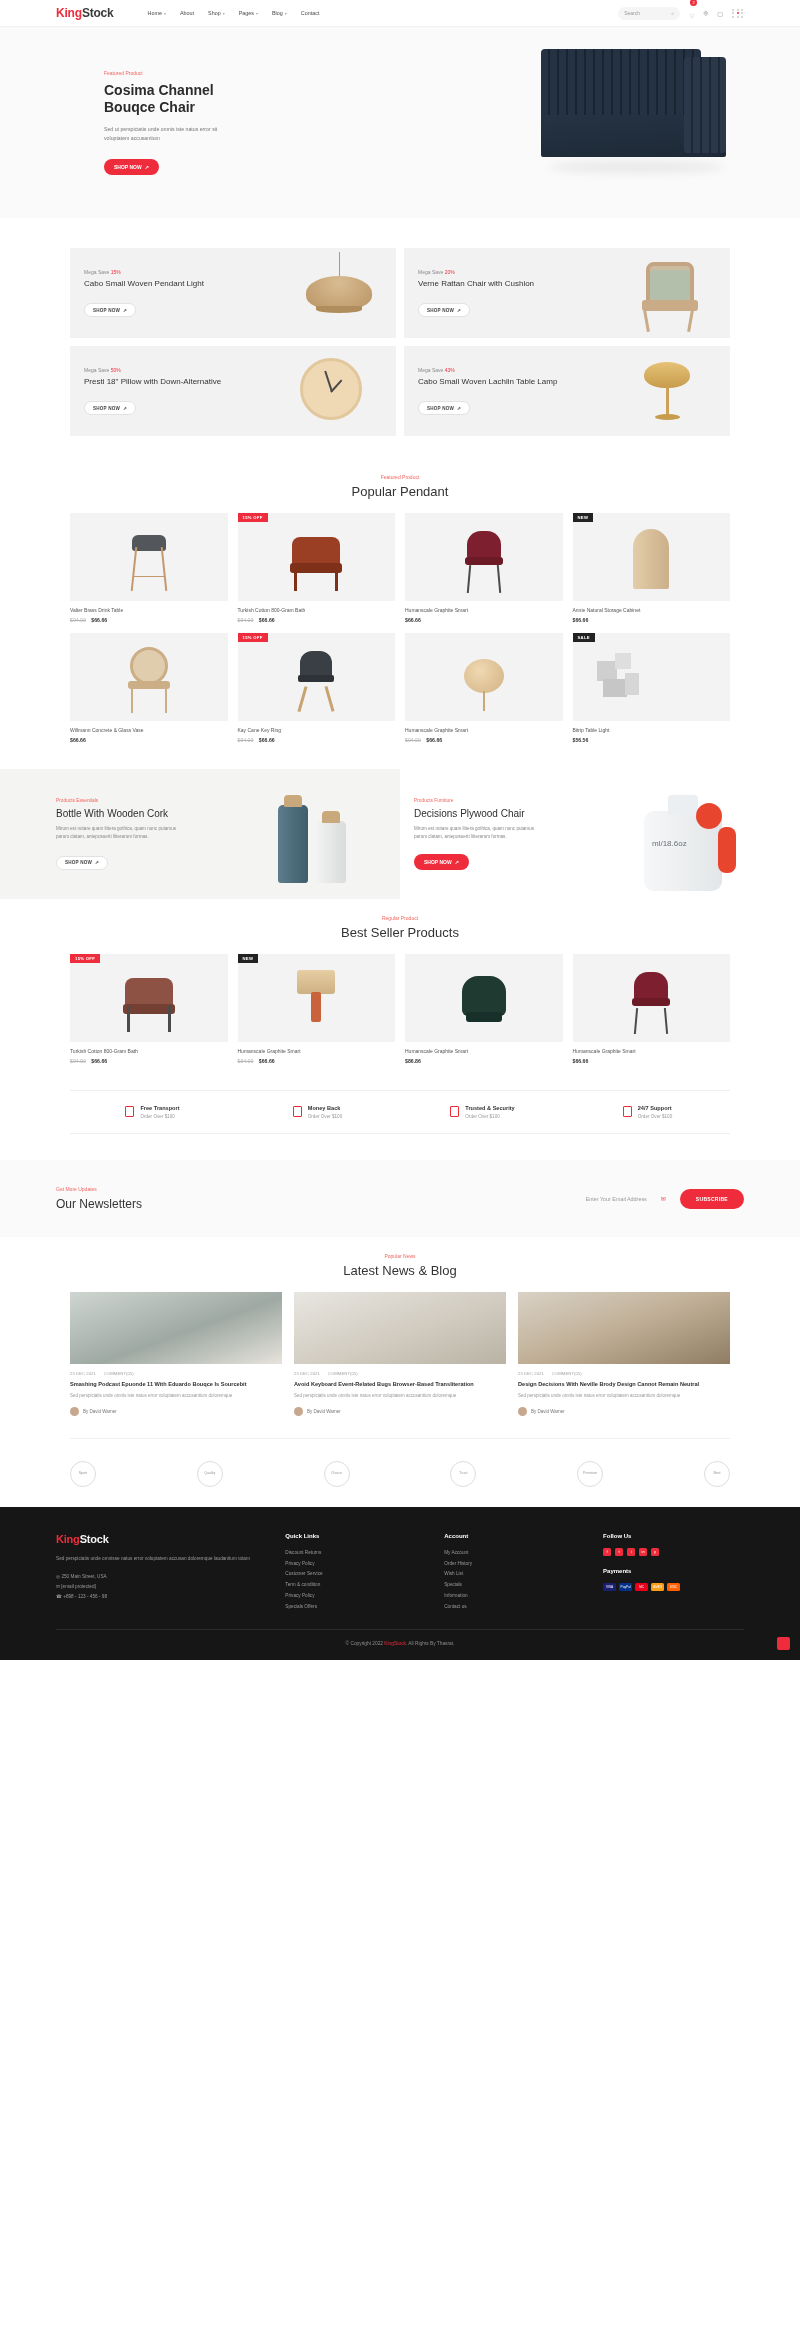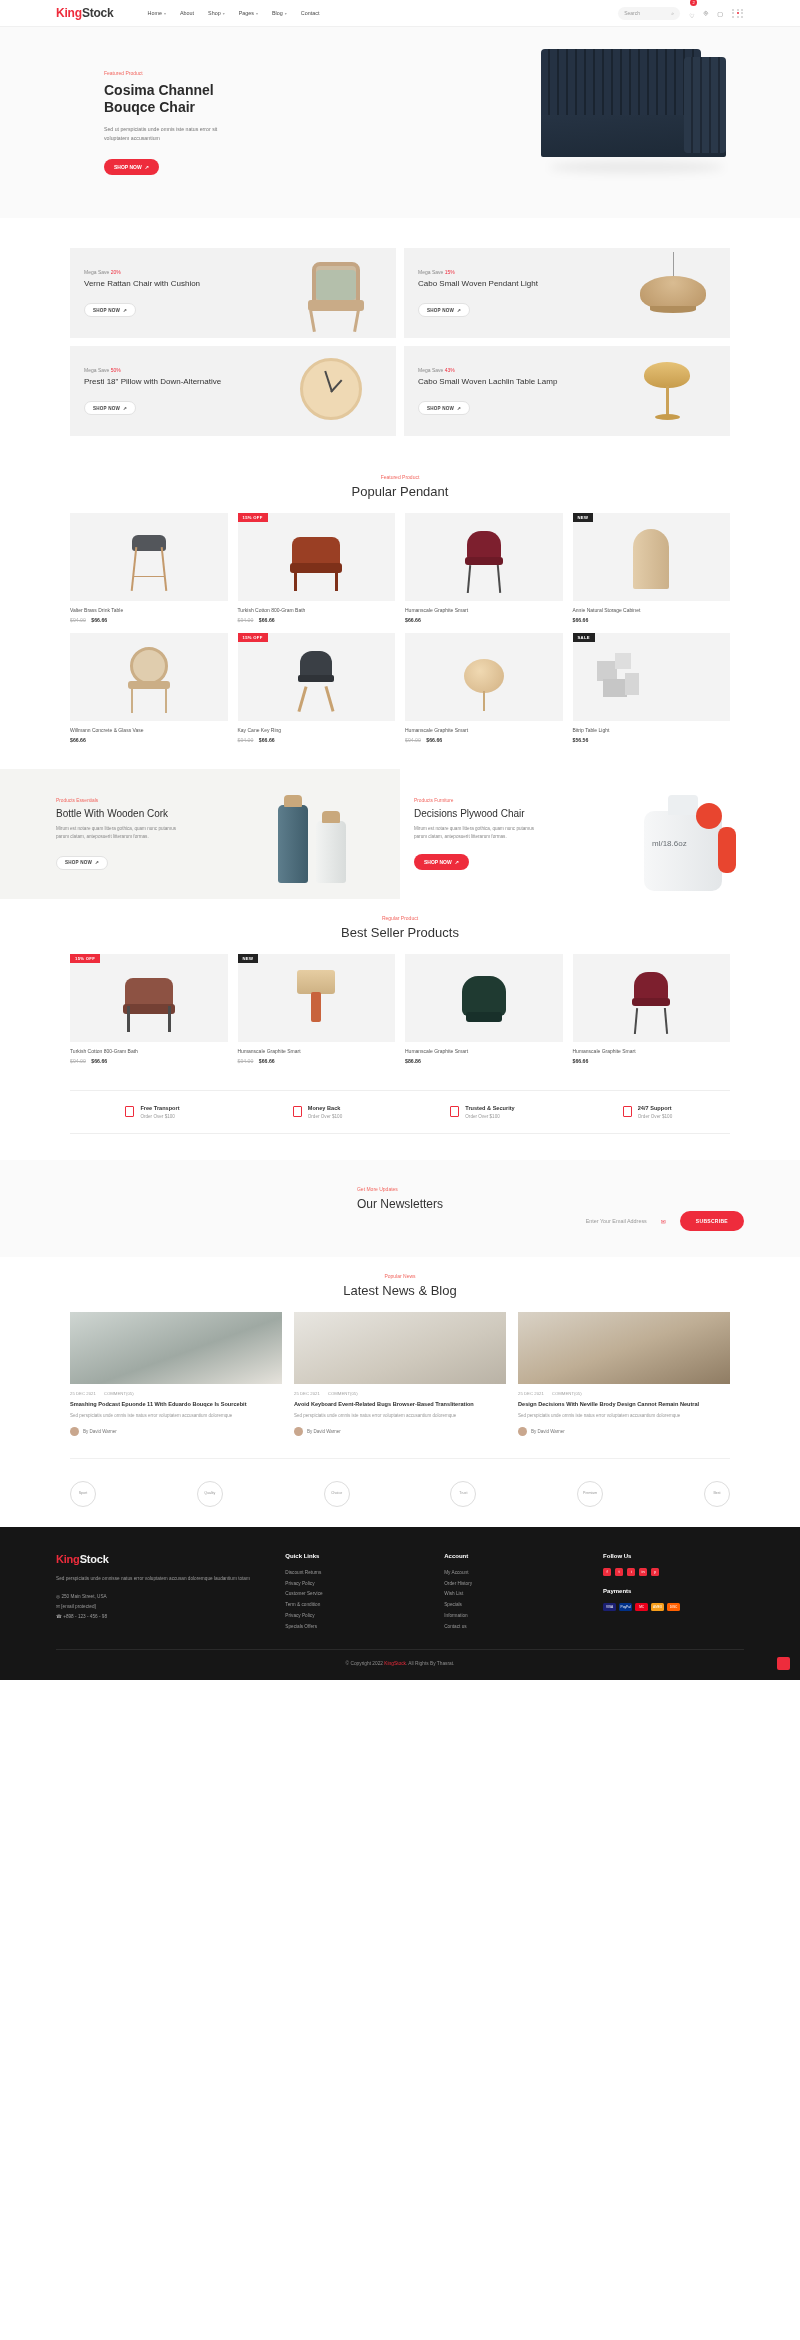--- a/index.html
+++ b/index.html
@@ -249,21 +249,20 @@
   .feat-ico {
     width: 9px; height: 11px; border: 1px solid #ee2c3c; border-radius: 1px; flex: none; margin-top: 1px;
   }
   .feature h4 { font-size: 5.6px; font-weight: bold; color: #333; margin-bottom: 3px; }
   .feature p { font-size: 4.6px; color: #999; }
 
   
   .newsletter {
     background: #fafafa; padding: 26px 56px; display: flex; align-items: center;
     margin-top: 26px;
-    flex-direction: column;
   }
   .nl-left .eyebrow { font-size: 5px; color: #f2665f; margin-bottom: 5px; }
   .nl-left h2 { font-size: 12px; font-weight: normal; color: #333; }
   .nl-right { margin-left: auto; display: flex; align-items: center; gap: 14px; }
   .nl-input { font-size: 5.4px; color: #999; }
   .btn-sub {
     background: #ee2c3c; color: #fff; font-size: 5px; font-weight: bold;
     border: none; border-radius: 11px; padding: 7px 16px; cursor: pointer; letter-spacing: .3px;
   }
 
@@ -396,53 +395,53 @@
     </div>
   </div>
 
   <div class="container promos">
     <div class="promo-grid">
 
       <div class="promo">
         <div class="copy">
           <div class="mega">
             <span>Mega Save</span>
+            <b>15%</b>
+          </div>
+          <h3>Cabo Small Woven Pendant Light</h3>
+          <button class="btn-ghost">
+            <span>SHOP NOW</span>
+            <span>↗</span>
+          </button>
+        </div>
+        <div class="art art-pendant">
+          <div class="cord"></div>
+          <div class="dome"></div>
+          <div class="rim"></div>
+        </div>
+      </div>
+
+      <div class="promo">
+        <div class="copy">
+          <div class="mega">
+            <span>Mega Save</span>
             <b>20%</b>
           </div>
           <h3>Verne Rattan Chair with Cushion</h3>
           <button class="btn-ghost">
             <span>SHOP NOW</span>
             <span>↗</span>
           </button>
         </div>
         <div class="art art-rattan">
           <div class="c-back"></div>
           <div class="c-cush"></div>
           <div class="c-seat"></div>
           <div class="leg l1"></div>
           <div class="leg l2"></div>
-        </div>
-      </div>
-
-      <div class="promo">
-        <div class="copy">
-          <div class="mega">
-            <span>Mega Save</span>
-            <b>15%</b>
-          </div>
-          <h3>Cabo Small Woven Pendant Light</h3>
-          <button class="btn-ghost">
-            <span>SHOP NOW</span>
-            <span>↗</span>
-          </button>
-        </div>
-        <div class="art art-pendant">
-          <div class="cord"></div>
-          <div class="dome"></div>
-          <div class="rim"></div>
         </div>
       </div>
 
       <div class="promo">
         <div class="copy">
           <div class="mega">
             <span>Mega Save</span>
             <b>50%</b>
           </div>
           <h3>Presti 18" Pillow with Down-Alternative</h3>

